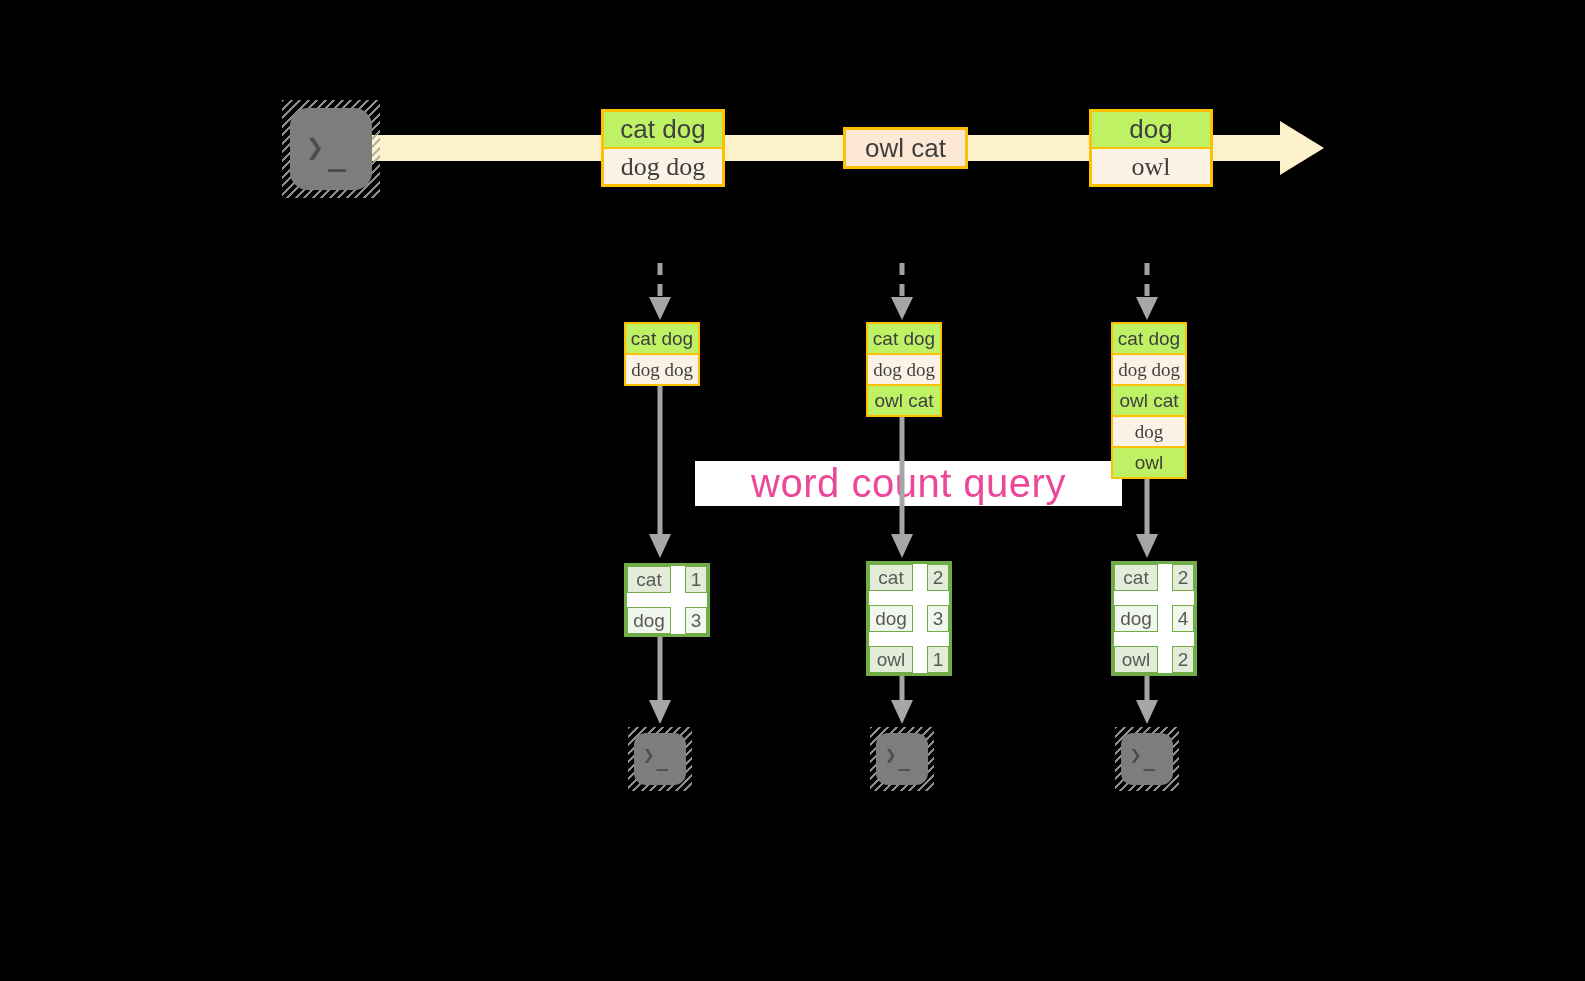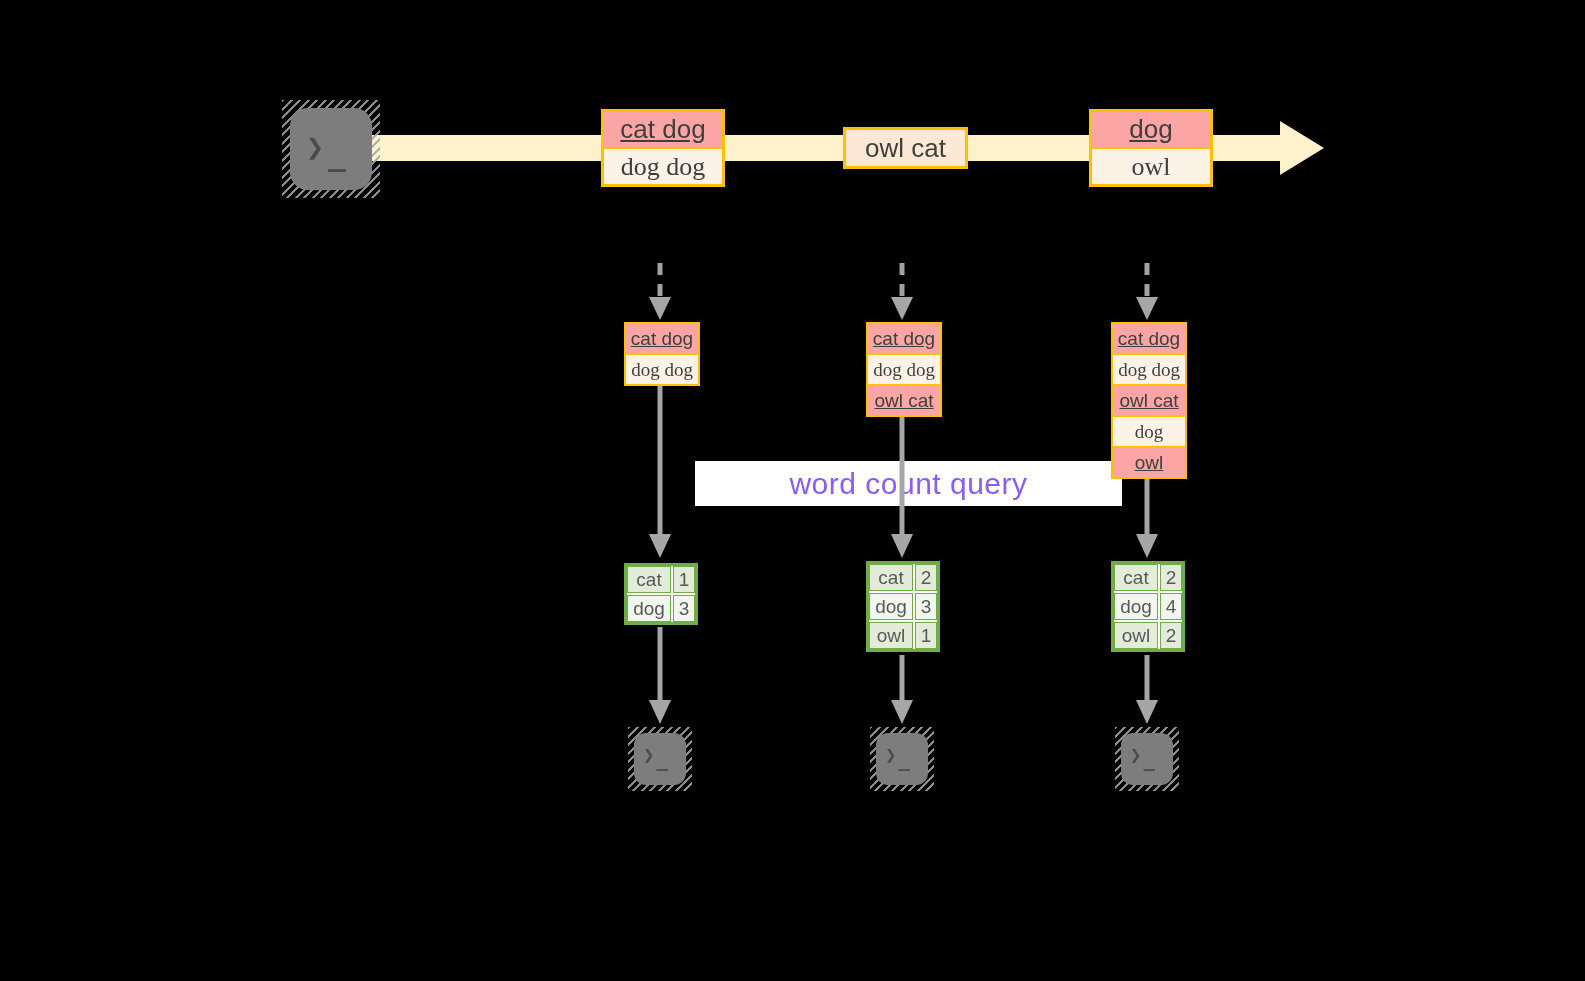--- a/index.html
+++ b/index.html
@@ -12,48 +12,48 @@
   
   .band    { position:absolute; z-index:1; }
   .overlay { position:absolute; left:0; top:0; z-index:2; }
   .node    { position:absolute; z-index:3; }
 
   
   .band {
     left:695px; top:461px; width:427px; height:45px;
     background:#ffffff; display:flex; align-items:center; justify-content:center;
   }
-  .band span { font-size:30px; color:#8b5cf6; letter-spacing:0.5px; }
+  .band span { font-size:40px; color:#ec4899; letter-spacing:0.5px; }
 
   
   .dash { stroke:#a2a2a2; stroke-width:5; stroke-dasharray:12 9; }
   .conn { stroke:#a6a6a6; stroke-width:5; }
   .head { fill:#a6a6a6; }
 
   
   .obox {
     border:3px solid #ffc000; background:#ffc000;
     display:flex; flex-direction:column; gap:2px;
   }
   .obox.small { border-width:2px; }
   .orow {
     text-align:center; color:#3f3f3f; background:#fbe5cb;
     white-space:nowrap; overflow:hidden;
   }
   .obox.big  .orow { height:35px; line-height:35px; font-size:26px; }
   .obox.big1 .orow { height:36px; line-height:36px; font-size:26px; }
   .obox.small .orow { height:29px; line-height:29px; font-size:19px; }
-  .fillA { background:#fca5a5;text-decoration:underline; }
+  .fillA { background:#bef264; }
   .fillB { background:#fdf2e6;font-family:Liberation Serif, serif; }
   .fillM { background:#fce8d4; }
 
   
   .gtable {
     border:3px solid #70ad47; background:#ffffff;
-    display:grid; grid-template-columns:44px 22px; gap:2px;
+    display:grid; grid-template-columns:44px 22px; gap:14px;
   }
   .gcell {
     height:27px; line-height:25px; text-align:center; font-size:19px;
     color:#595959; border:1px solid #70ad47; box-sizing:border-box;
   }
   .fillG1 { background:#e2ecd9; }
   .fillG2 { background:#f2f7ee; }
 
   
   .term {

